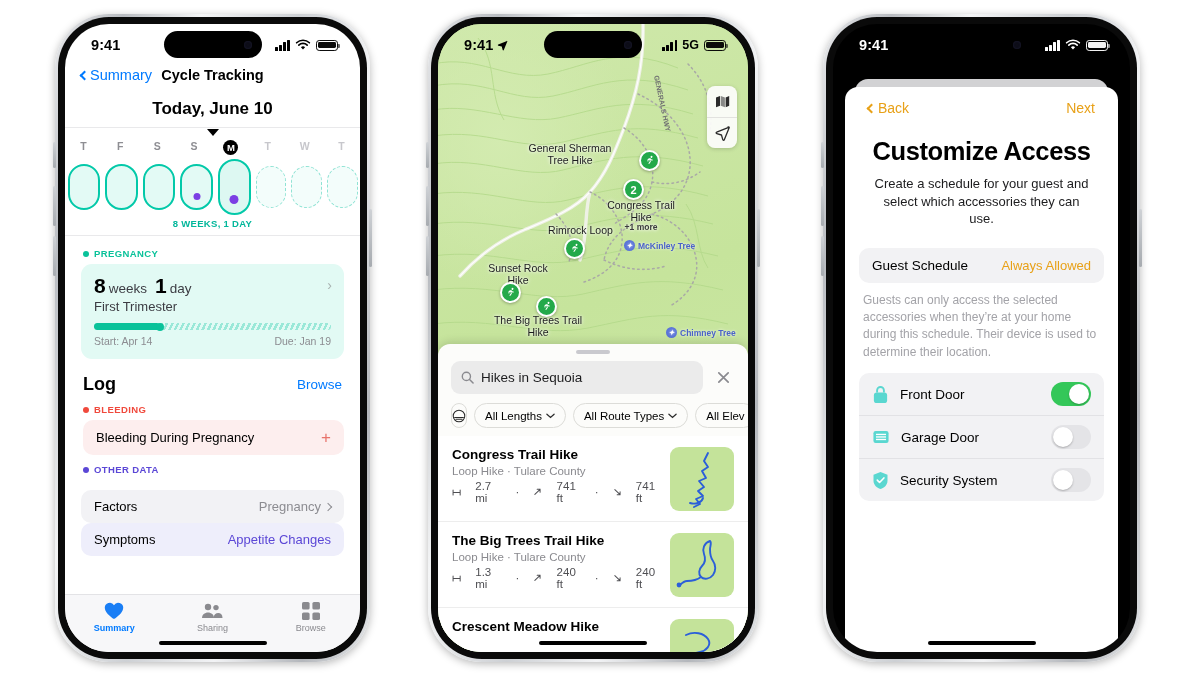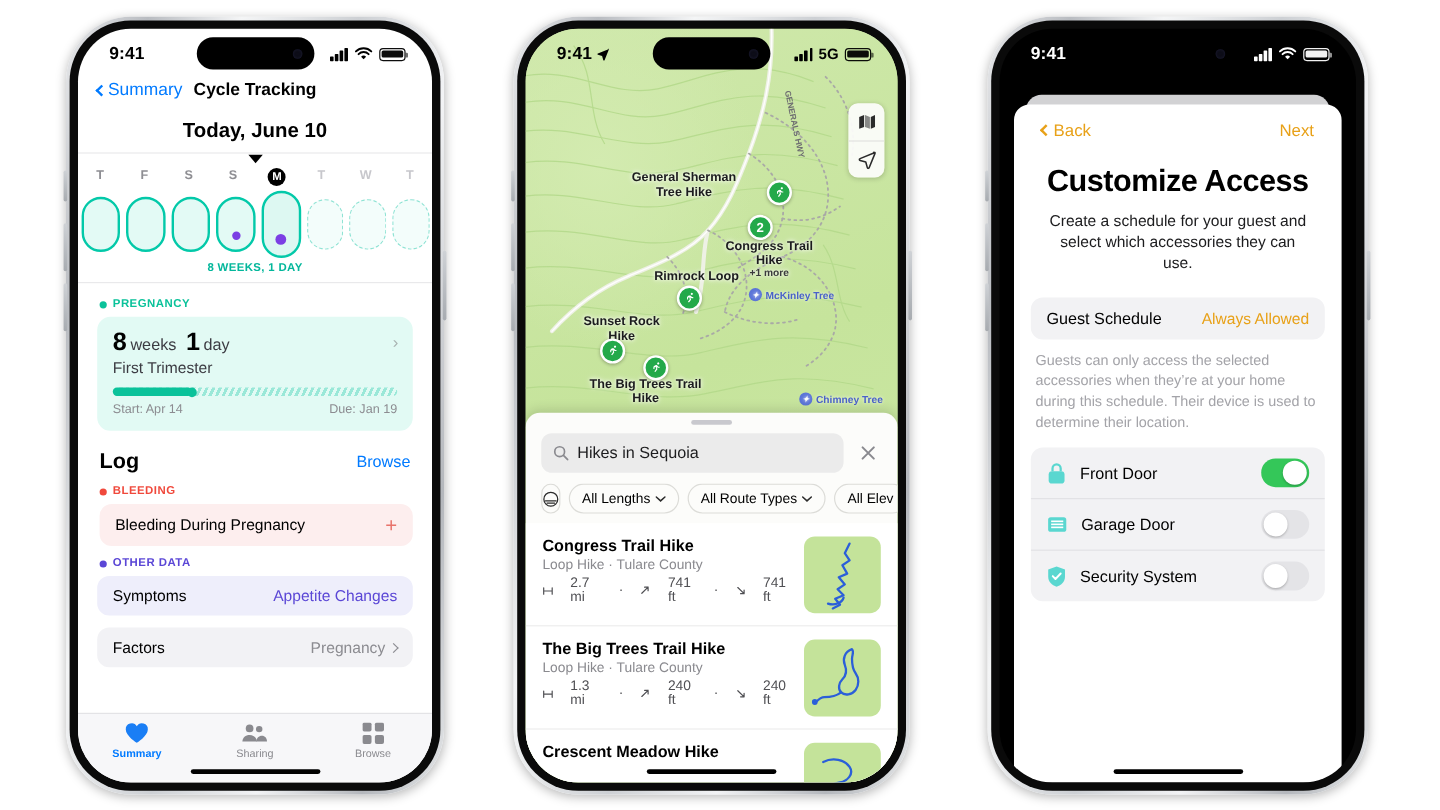--- a/index.html
+++ b/index.html
@@ -122,21 +122,21 @@
   .tab.active span { color:#007aff; font-weight:600;}
 
   
   #p2 { left: 428px; top: 14px; width: 330px; height: 648px; }
   #p2 .screen { background:#c9e6a3; }
   .map { position:absolute; inset:0; overflow:hidden; }
   .mapbg { position:absolute; inset:0; background:
       radial-gradient(ellipse 70% 40% at 20% 18%, #d3ebb0 0%, transparent 60%),
       radial-gradient(ellipse 60% 35% at 80% 70%, #cfe9ab 0%, transparent 60%),
       linear-gradient(160deg,#cfe8ab 0%,#c6e49c 45%,#cde9a8 100%); }
-  .maplabel { position:absolute; font-size:10.5px; font-weight:bold; color:#1c1c1e; text-align:center; line-height:1.15; text-shadow:0 0 3px rgba(255,255,255,.9),0 0 5px rgba(255,255,255,.8); }
+  .maplabel { position:absolute; font-size:10.5px; font-weight:normal; color:#1c1c1e; text-align:center; line-height:1.15; text-shadow:0 0 3px rgba(255,255,255,.9),0 0 5px rgba(255,255,255,.8); }
   .maplabel.sub { font-weight:600; font-size:8.5px; color:#3a3a3c;}
   .poi { position:absolute; font-size:8.5px; color:#4a62c8; font-weight:600; display:flex; align-items:center; gap:3px; text-shadow:0 0 3px rgba(255,255,255,.9);}
   .poi .bullet{ width:11px;height:11px;border-radius:50%; background:#5b74d8; display:inline-flex;align-items:center;justify-content:center;color:#fff;font-size:7px;}
   .pin { position:absolute; width:21px;height:21px;border-radius:50%; background:#23a94a; border:2px solid #fff; box-shadow:0 1px 3px rgba(0,0,0,.3);
          display:flex;align-items:center;justify-content:center; color:#fff; font-size:11px; font-weight:bold;}
   .mapctl { position:absolute; right:11px; top:62px; width:30px; background:rgba(252,252,250,.94); border-radius:8px; box-shadow:0 1px 4px rgba(0,0,0,.18); overflow:hidden;}
   .mapctl div { height:31px; display:flex;align-items:center;justify-content:center; cursor:pointer;}
   .mapctl div+div { border-top:1px solid #e2e2df;}
 
   .sheet { position:absolute; left:0; right:0; bottom:0; top:320px; background:#fcfcfa; border-radius:12px 12px 0 0; box-shadow:0 -2px 10px rgba(0,0,0,.14); display:flex; flex-direction:column;}
@@ -284,30 +284,30 @@
       </div>
       <div class="row-card row-bleed">
         <span>Bleeding During Pregnancy</span>
         <span class="plus">+</span>
       </div>
 
       <div class="sec-label" style="color:#5b47d6; padding-top:9px;">
         <i class="dot" style="background:#5b47d6"></i>
         <span>OTHER DATA</span>
       </div>
-      <div class="row-card row-sym">
-        <span>Symptoms</span>
-        <span class="val">Appetite Changes</span>
-      </div>
       <div class="row-card row-fact">
         <span>Factors</span>
         <span class="val">
           <span>Pregnancy</span>
           <i class="chev-r"></i>
         </span>
+      </div>
+      <div class="row-card row-sym">
+        <span>Symptoms</span>
+        <span class="val">Appetite Changes</span>
       </div>
 
       <div class="tabbar">
         <div class="tab active">
           <svg width="20" height="18" viewBox="0 0 20 18">
             <path d="M10 17S.8 11.4.8 5.9A4.9 4.9 0 0 1 10 3.3 4.9 4.9 0 0 1 19.2 5.9C19.2 11.4 10 17 10 17z" fill="#1a7ef5"></path>
           </svg>
           <span>Summary</span>
         </div>
         <div class="tab">

